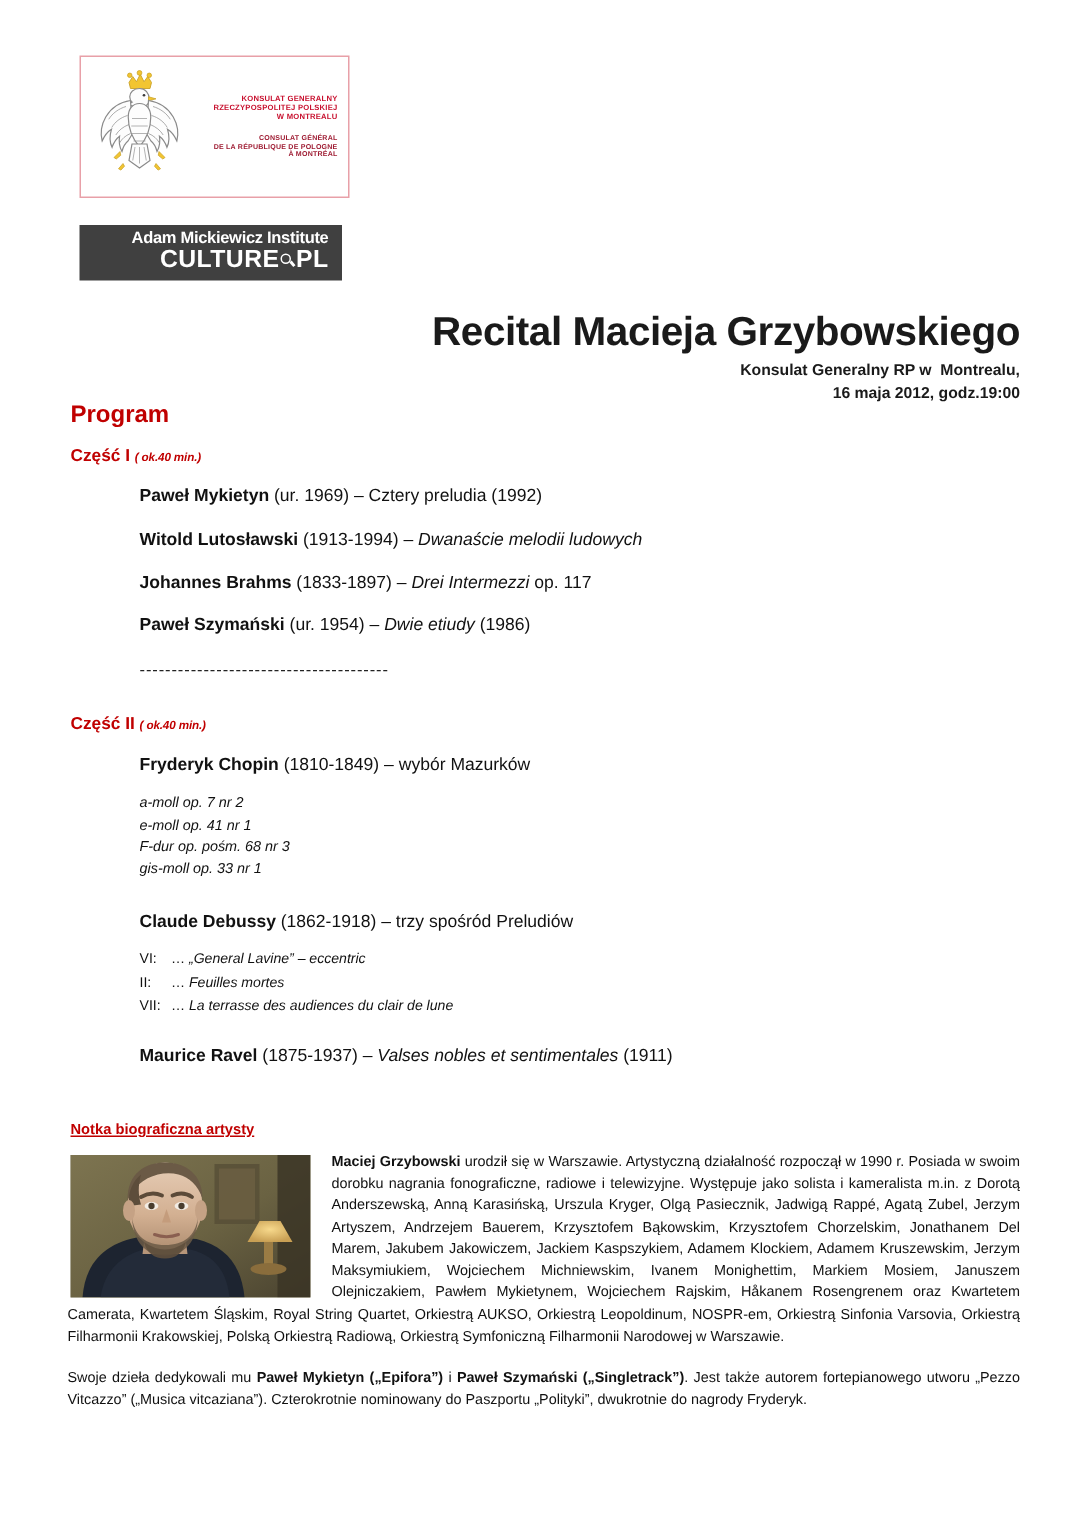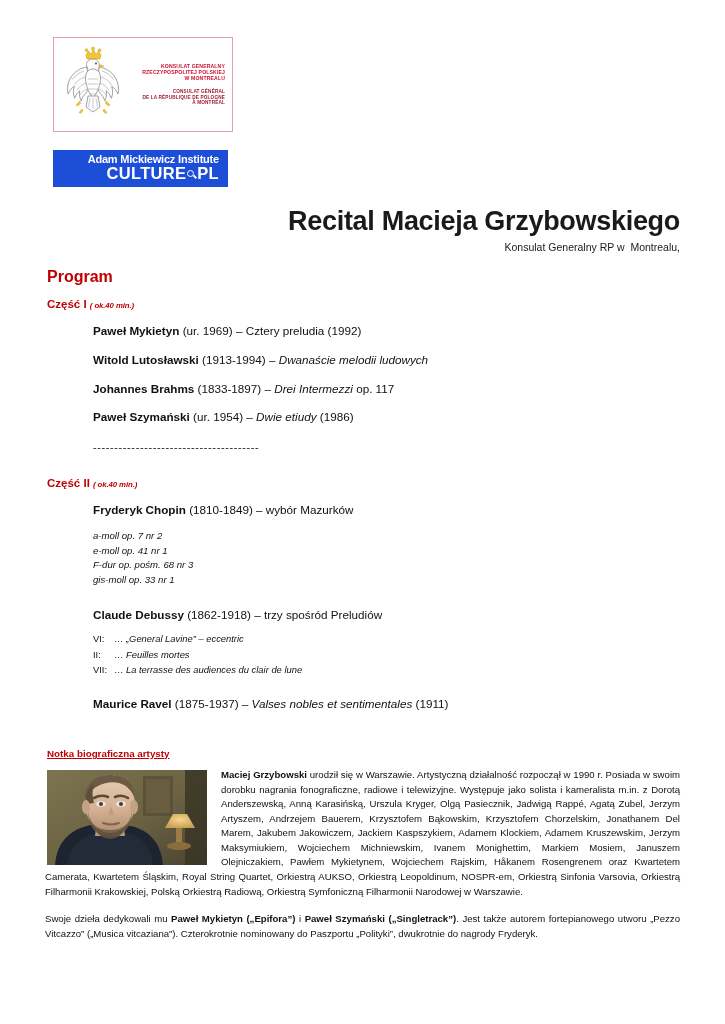--- a/index.html
+++ b/index.html
@@ -64,21 +64,21 @@
     letter-spacing: 0.15px;
     margin-top: 7px;
   }
 
   .logo-amiculture {
     position: absolute;
     left: 53px;
     top: 150px;
     width: 175px;
     height: 37px;
-    background: #1d4ed8;
+    background: #404040;
     display: flex;
     flex-direction: column;
     align-items: flex-end;
     justify-content: center;
     padding-right: 9px;
     box-sizing: border-box;
   }
   .ami-line1 {
     color: #ffffff;
     font-size: 11px;
@@ -135,21 +135,21 @@
   .main-title {
     font-size: 27px;
     font-weight: bold;
     letter-spacing: -0.3px;
     line-height: 1.1;
     color: #1a1a1a;
     white-space: nowrap;
   }
   .subtitle {
     font-size: 10.5px;
-    font-weight: normal;
+    font-weight: bold;
     line-height: 1.45;
     color: #1a1a1a;
     margin-top: 3px;
     white-space: pre;
   }
 
   
   .content {
     position: absolute;
     left: 45px;
@@ -318,20 +318,21 @@
     <div class="ami-line2">
       <span>CULTURE</span>
         <span class="ami-mag"></span>
         <span>PL</span>
     </div>
   </div>
 
   <div class="title-block">
     <div class="main-title">Recital Macieja Grzybowskiego</div>
     <div class="subtitle">Konsulat Generalny RP w  Montrealu,</div>
+    <div class="subtitle" style="margin-top:0;">16 maja 2012, godz.19:00</div>
   </div>
 
   <div class="content">
 
     <div class="program-heading">Program</div>
 
     <div class="part-heading">
       <span>Część I</span>
       <span class="dur">( ok.40 min.)</span>
     </div>

